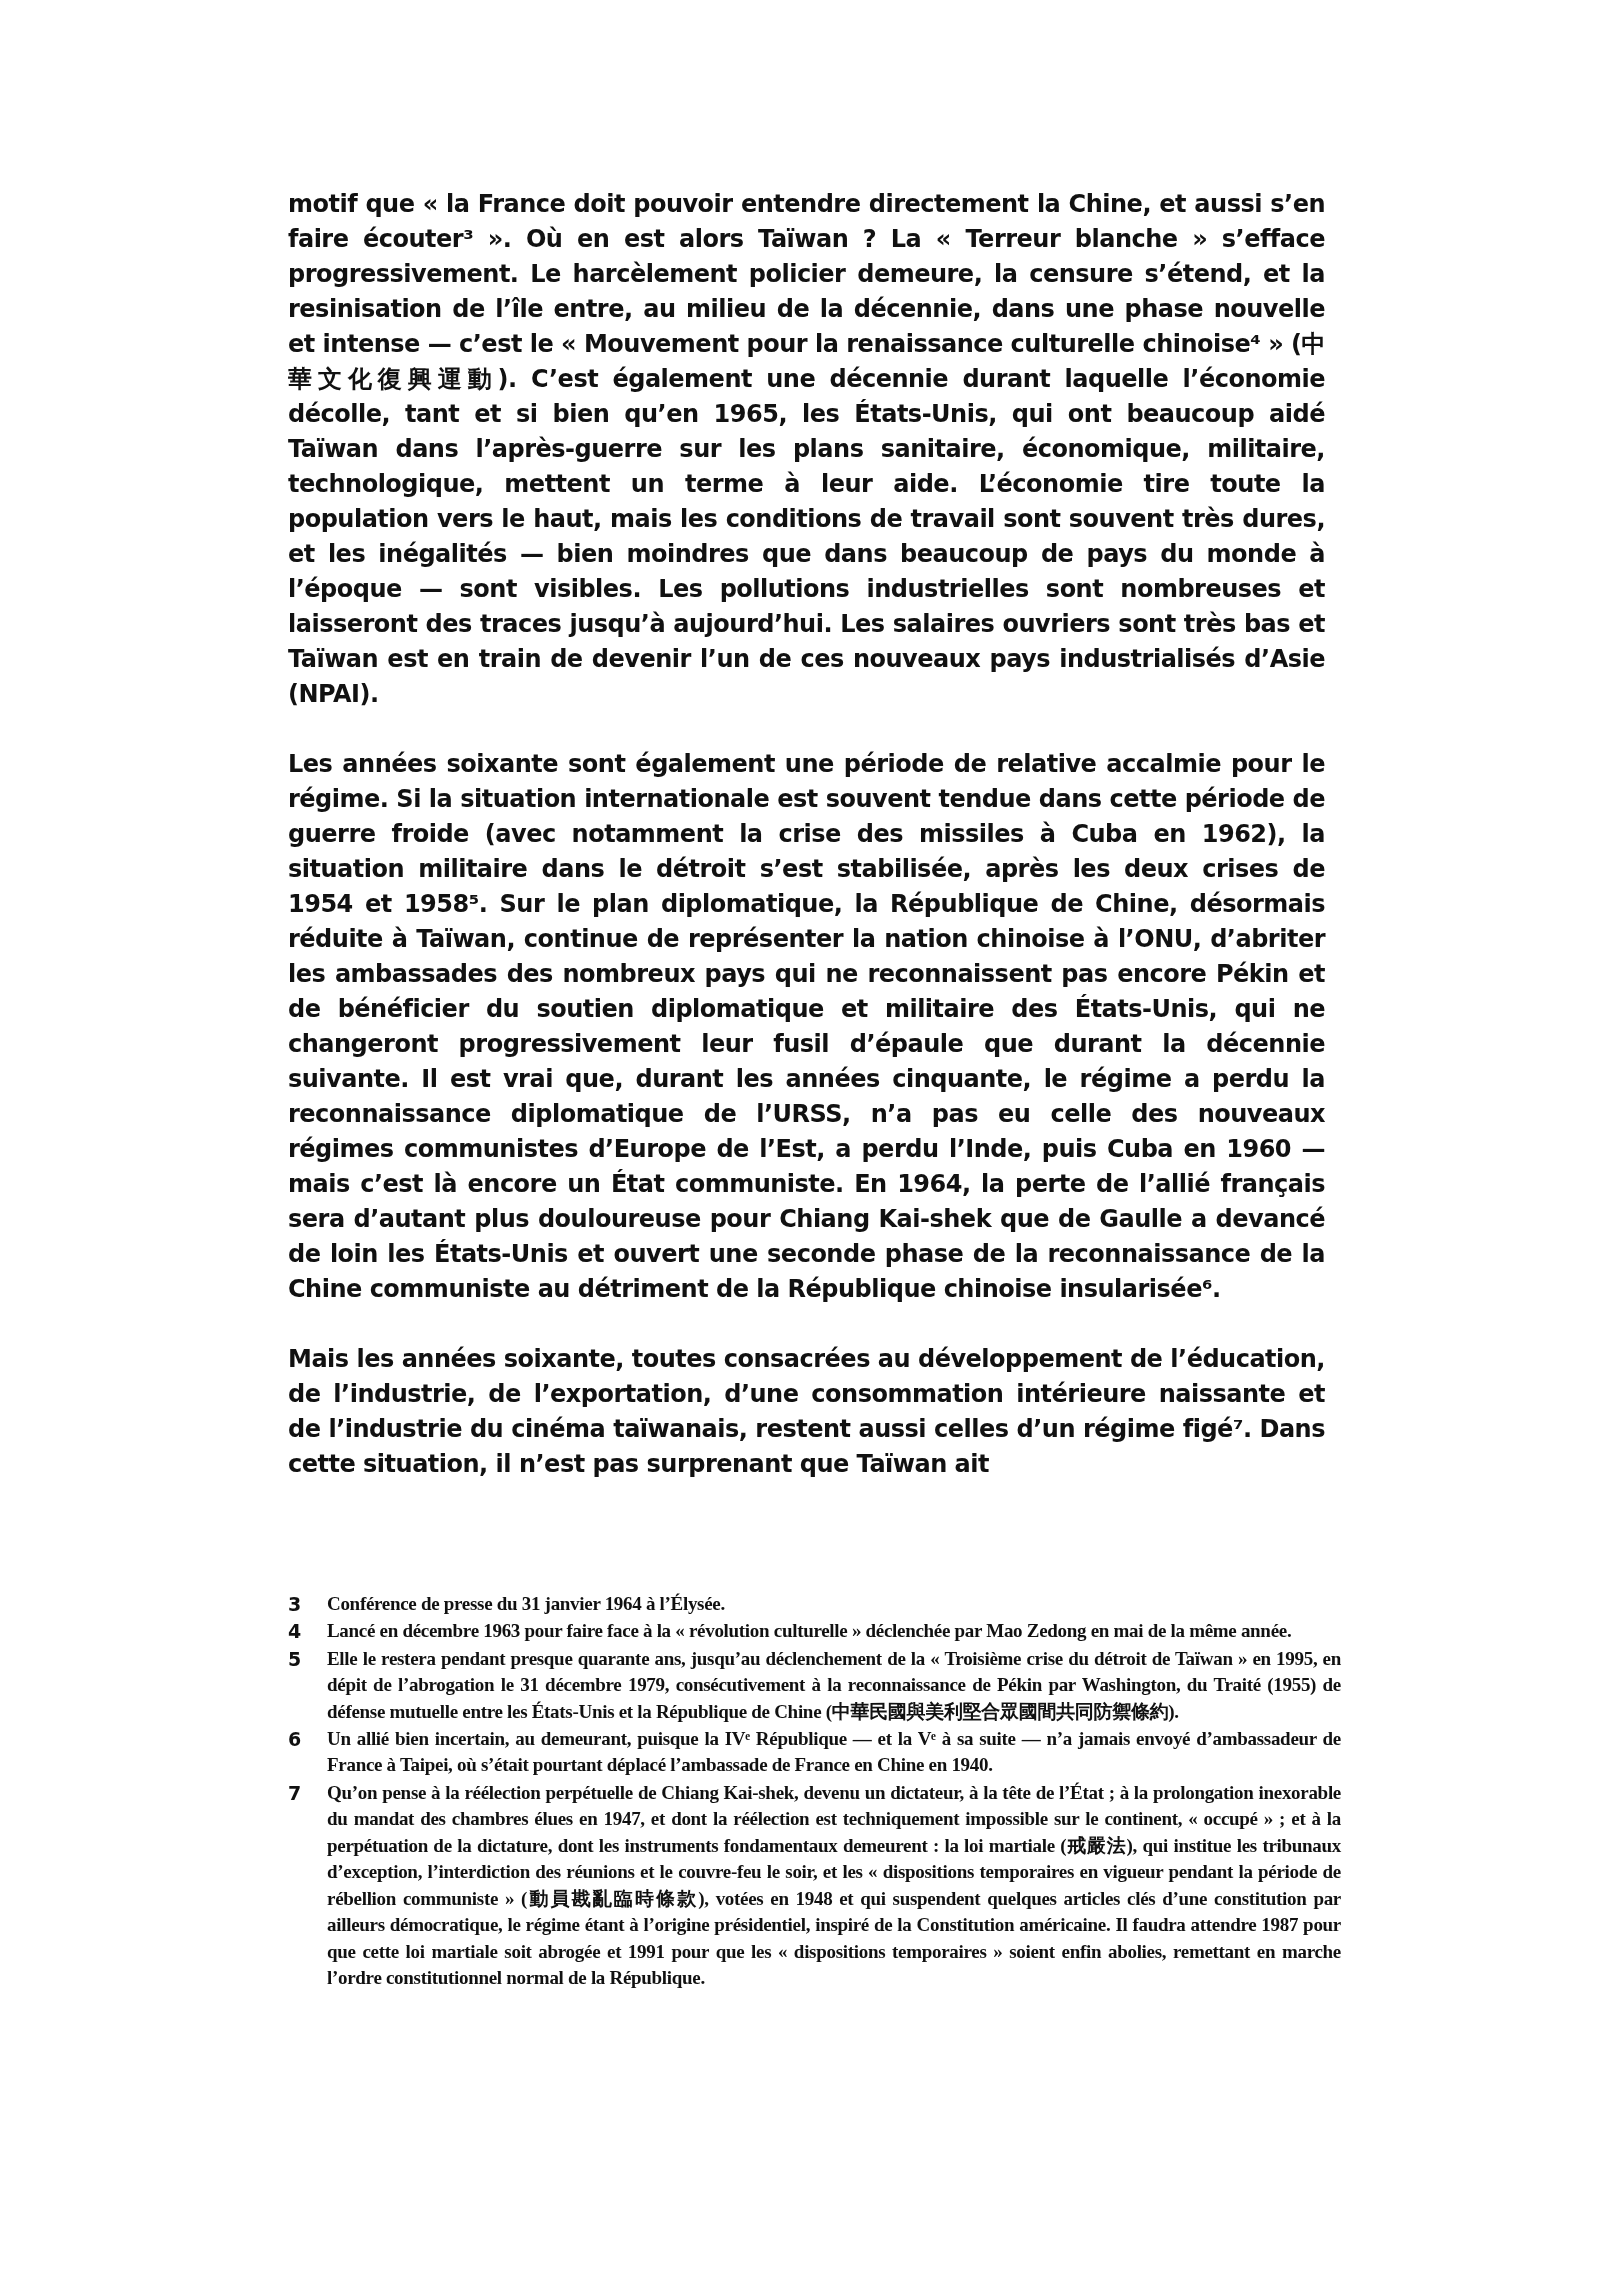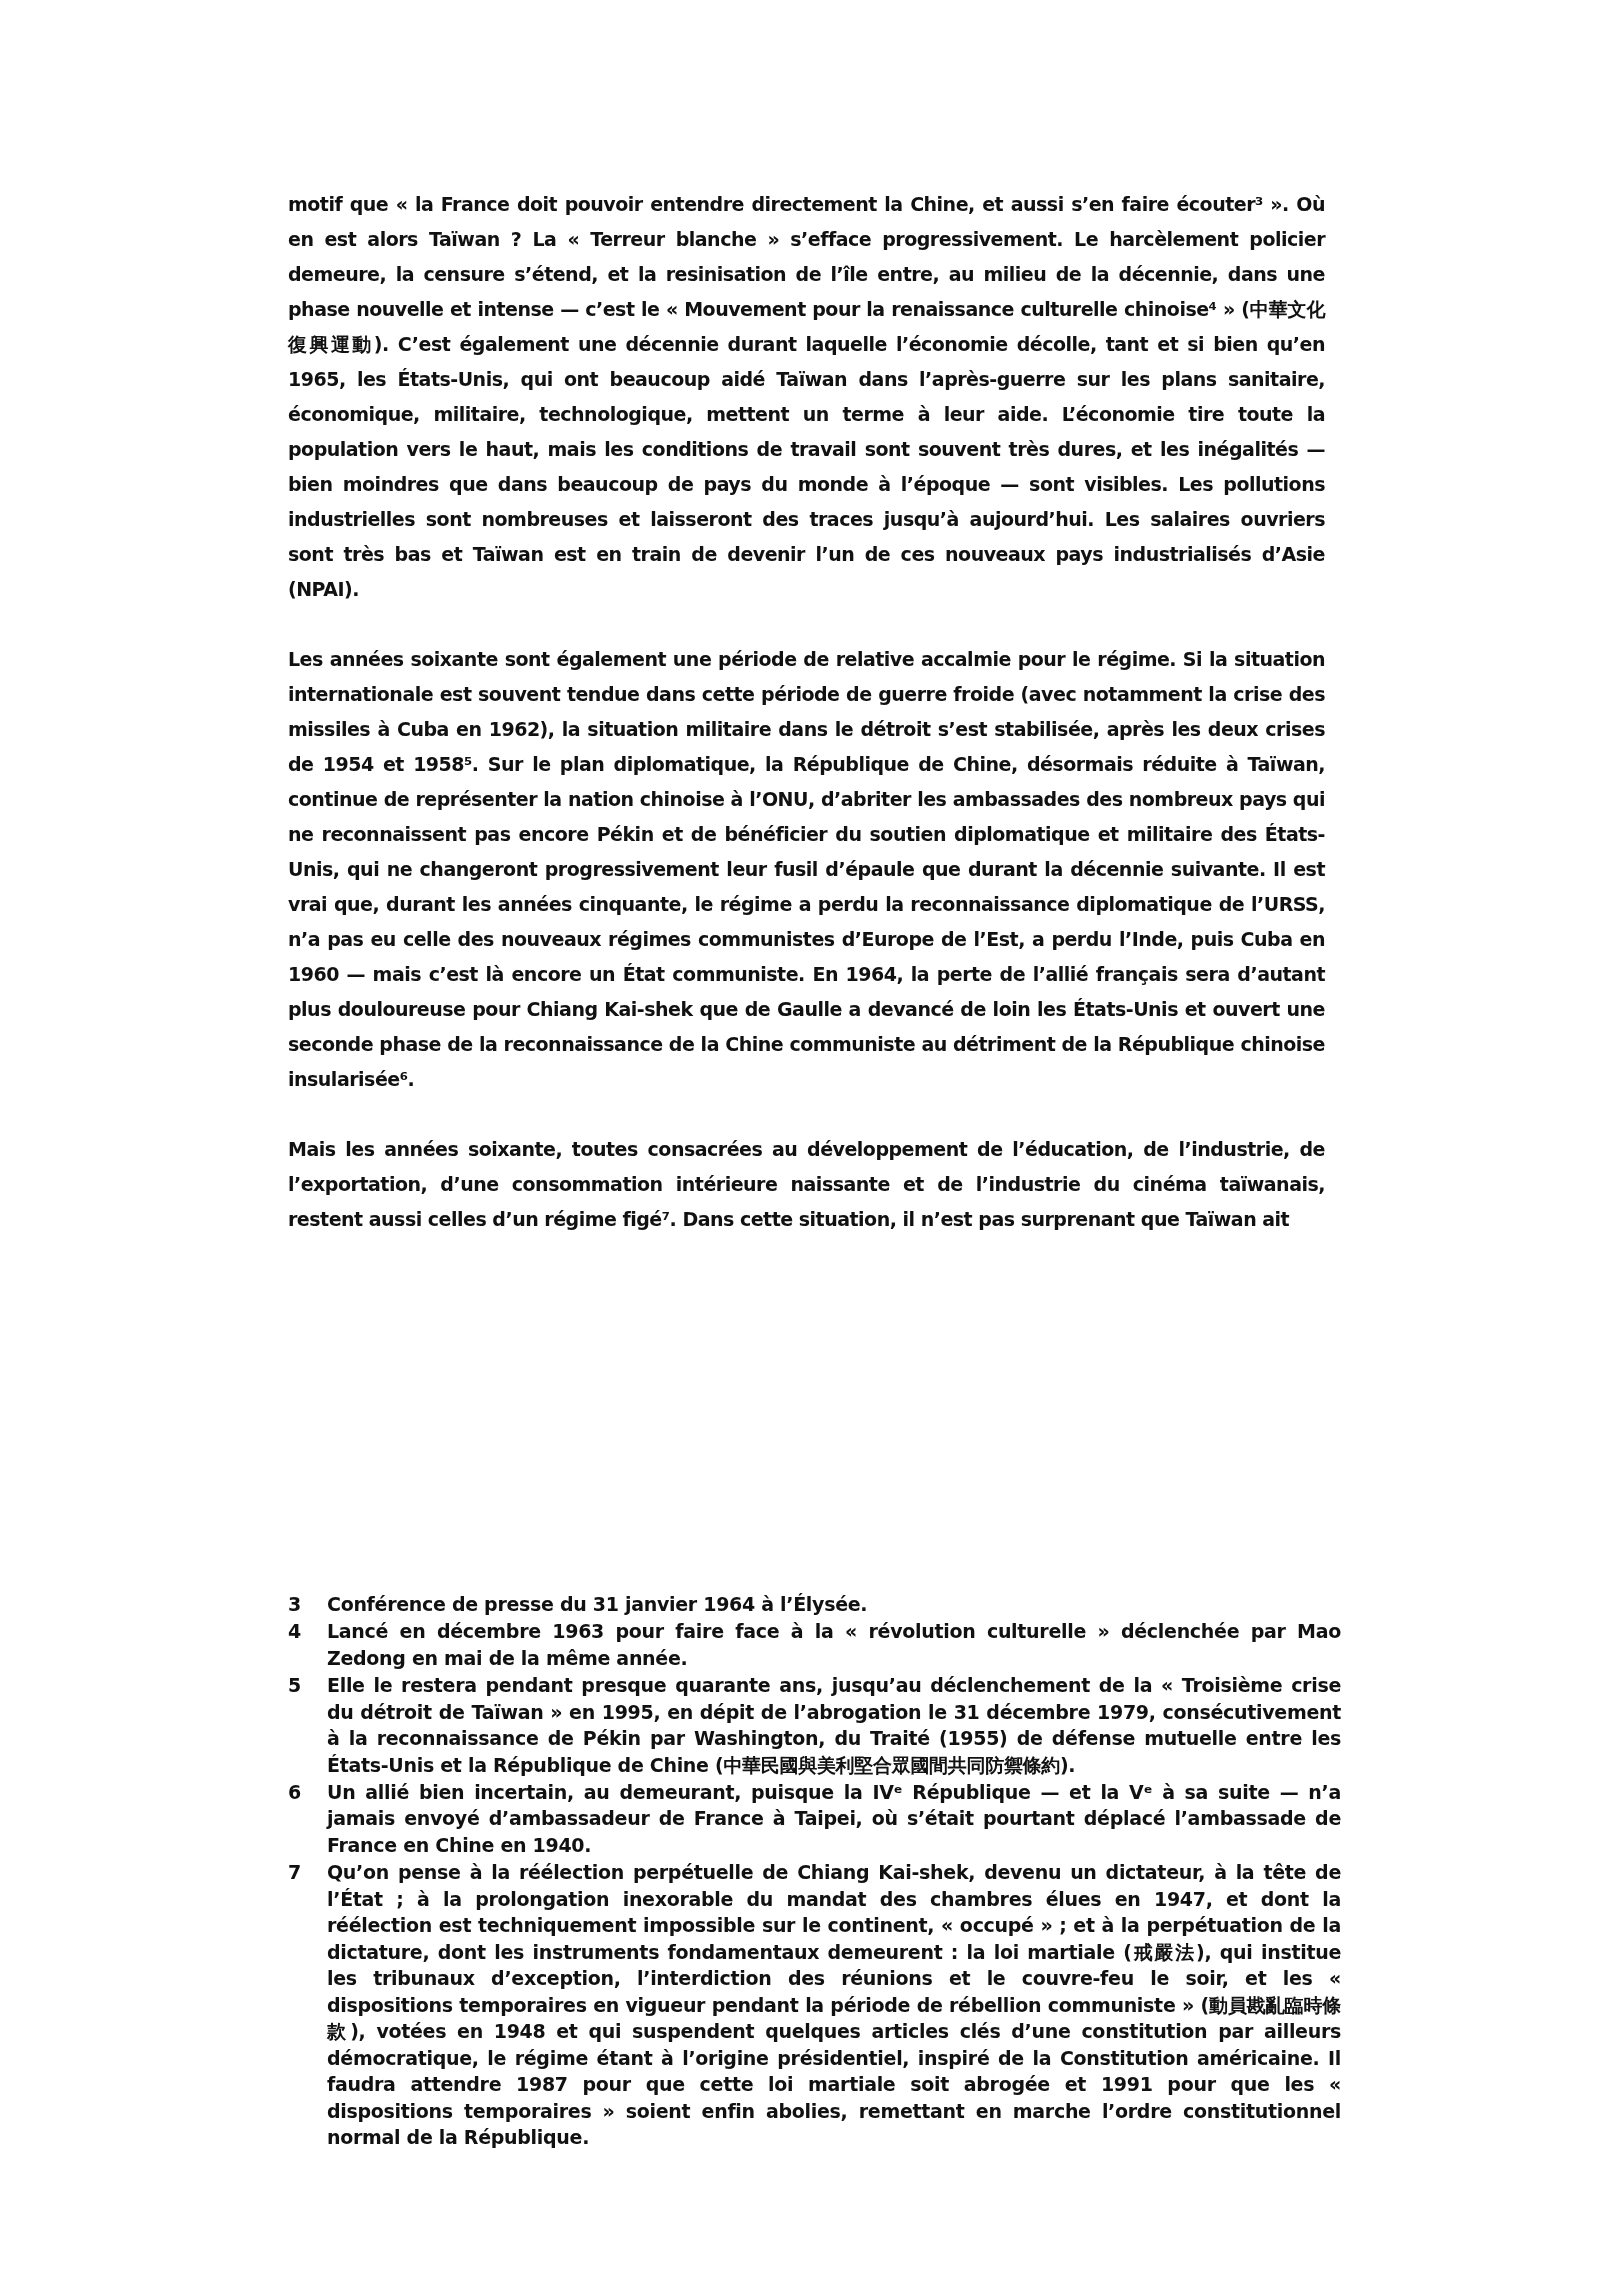--- a/index.html
+++ b/index.html
@@ -1,22 +1,22 @@
 <!DOCTYPE html>
 <html style="font-size:13.5px"><head>
 <meta charset="utf-8">
 <style>
   html, body { margin: 0; padding: 0; background: #ffffff; }
   body { width: 1618px; height: 2284px; position: relative; color: #111111; font-family: "DejaVu Sans", sans-serif; }
   .page { position: absolute; left: 288px; top: 187px; width: 1053px; }
-  .para { font-size: 19px; line-height: 35px; font-weight: bold; margin: 0 16px 35px 0; text-align: justify; letter-spacing: -0.5px; }
+  .para { font-size: 24px; line-height: 35px; font-weight: bold; margin: 0 16px 35px 0; text-align: justify; letter-spacing: -0.5px; }
   .footnotes { position: absolute; left: 288px; top: 1591px; width: 1053px; }
   .fn { display: flex; font-size: 19px; line-height: 26.5px; font-weight: bold; letter-spacing: -0.3px; margin-bottom: 0.8px; }
   .fn-num { width: 39px; flex: none; }
-  .fn-text { flex: 1; text-align: justify; }
+  .fn-text { flex: 1; text-align: justify; font-family: Liberation Serif, serif; }
 </style>
 </head>
 <body>
 
 <div class="page">
   <p class="para">motif que « la France doit pouvoir entendre directement la Chine, et aussi s’en faire écouter³ ». Où en est alors Taïwan ? La « Terreur blanche » s’efface progressivement. Le harcèlement policier demeure, la censure s’étend, et la resinisation de l’île entre, au milieu de la décennie, dans une phase nouvelle et intense — c’est le « Mouvement pour la renaissance culturelle chinoise⁴ » (中華文化復興運動). C’est également une décennie durant laquelle l’économie décolle, tant et si bien qu’en 1965, les États-Unis, qui ont beaucoup aidé Taïwan dans l’après-guerre sur les plans sanitaire, économique, militaire, technologique, mettent un terme à leur aide. L’économie tire toute la population vers le haut, mais les conditions de travail sont souvent très dures, et les inégalités — bien moindres que dans beaucoup de pays du monde à l’époque — sont visibles. Les pollutions industrielles sont nombreuses et laisseront des traces jusqu’à aujourd’hui. Les salaires ouvriers sont très bas et Taïwan est en train de devenir l’un de ces nouveaux pays industrialisés d’Asie (NPAI).</p>
   <p class="para">Les années soixante sont également une période de relative accalmie pour le régime. Si la situation internationale est souvent tendue dans cette période de guerre froide (avec notamment la crise des missiles à Cuba en 1962), la situation militaire dans le détroit s’est stabilisée, après les deux crises de 1954 et 1958⁵. Sur le plan diplomatique, la République de Chine, désormais réduite à Taïwan, continue de représenter la nation chinoise à l’ONU, d’abriter les ambassades des nombreux pays qui ne reconnaissent pas encore Pékin et de bénéficier du soutien diplomatique et militaire des États-Unis, qui ne changeront progressivement leur fusil d’épaule que durant la décennie suivante. Il est vrai que, durant les années cinquante, le régime a perdu la reconnaissance diplomatique de l’URSS, n’a pas eu celle des nouveaux régimes communistes d’Europe de l’Est, a perdu l’Inde, puis Cuba en 1960 — mais c’est là encore un État communiste. En 1964, la perte de l’allié français sera d’autant plus douloureuse pour Chiang Kai-shek que de Gaulle a devancé de loin les États-Unis et ouvert une seconde phase de la reconnaissance de la Chine communiste au détriment de la République chinoise insularisée⁶.</p>
   <p class="para">Mais les années soixante, toutes consacrées au développement de l’éducation, de l’industrie, de l’exportation, d’une consommation intérieure naissante et de l’industrie du cinéma taïwanais, restent aussi celles d’un régime figé⁷. Dans cette situation, il n’est pas surprenant que Taïwan ait</p>
 </div>
 

